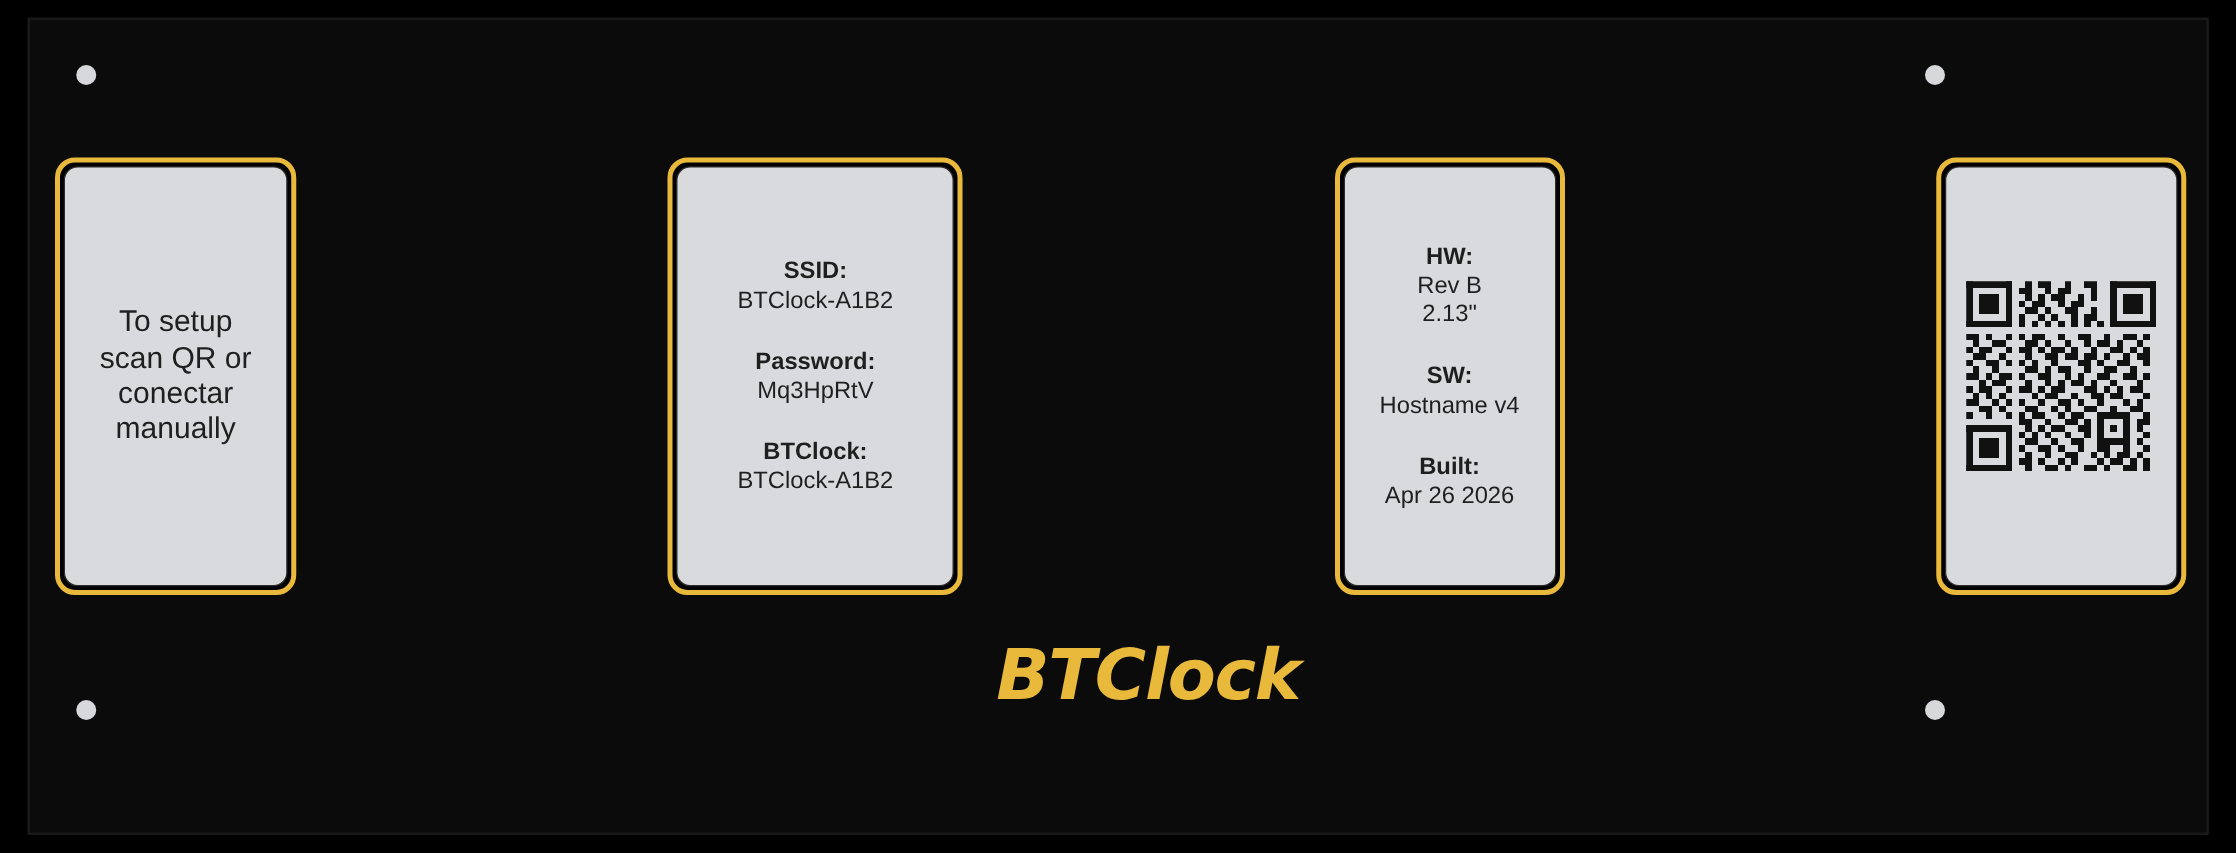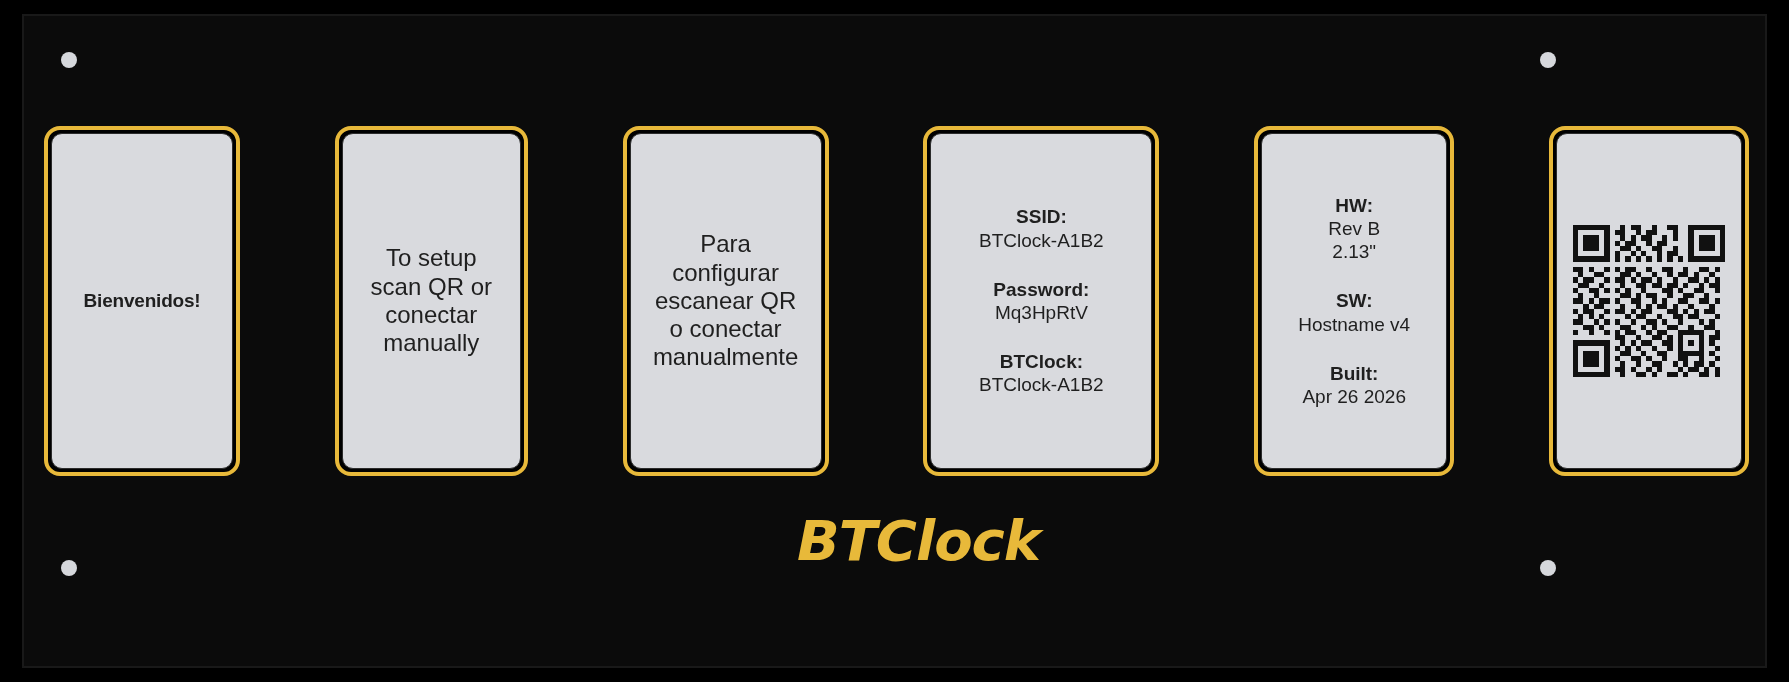--- a/index.html
+++ b/index.html
@@ -83,21 +83,21 @@
     color: #1f1f1f;
     overflow: hidden;
   }
 
   
   .p1 { width: 200px; }
   .p2 { width: 196px; }
   .p3 { width: 193px; }
   .p4 { width: 206px; }
   .p5 { width: 236px; }
-  .p6 { width: 200px; }
+  .p6 { width: 184px; }
   .p7 { width: 200px; }
 
   .welcome-text {
     font-size: 30px;
     font-weight: bold;
     letter-spacing: -0.4px;
   }
   .bienvenidos-text {
     font-size: 19px;
     font-weight: bold;
@@ -154,48 +154,32 @@
   <div id="board">
 
     <div class="screw tl"></div>
     <div class="screw tr"></div>
     <div class="screw bl"></div>
     <div class="screw br"></div>
 
     <div id="panels">
 
 
-      <div class="panel p2">
-        <div class="screen">
-          <div class="bienvenidos-text">Bienvenidos!</div>
-        </div>
-      </div>
 
       <div class="panel p3">
         <div class="screen">
           <div class="instr-text">
             <div>To setup</div>
             <div>scan QR or</div>
             <div>conectar</div>
             <div>manually</div>
           </div>
         </div>
       </div>
 
-      <div class="panel p4">
-        <div class="screen">
-          <div class="instr-text">
-            <div>Para</div>
-            <div>configurar</div>
-            <div>escanear QR</div>
-            <div>o conectar</div>
-            <div>manualmente</div>
-          </div>
-        </div>
-      </div>
 
       <div class="panel p5">
         <div class="screen">
           <div class="info-block">
             <div class="info-label">SSID:</div>
             <div class="info-value">BTClock-A1B2</div>
           </div>
           <div class="info-block">
             <div class="info-label">Password:</div>
             <div class="info-value">Mq3HpRtV</div>

